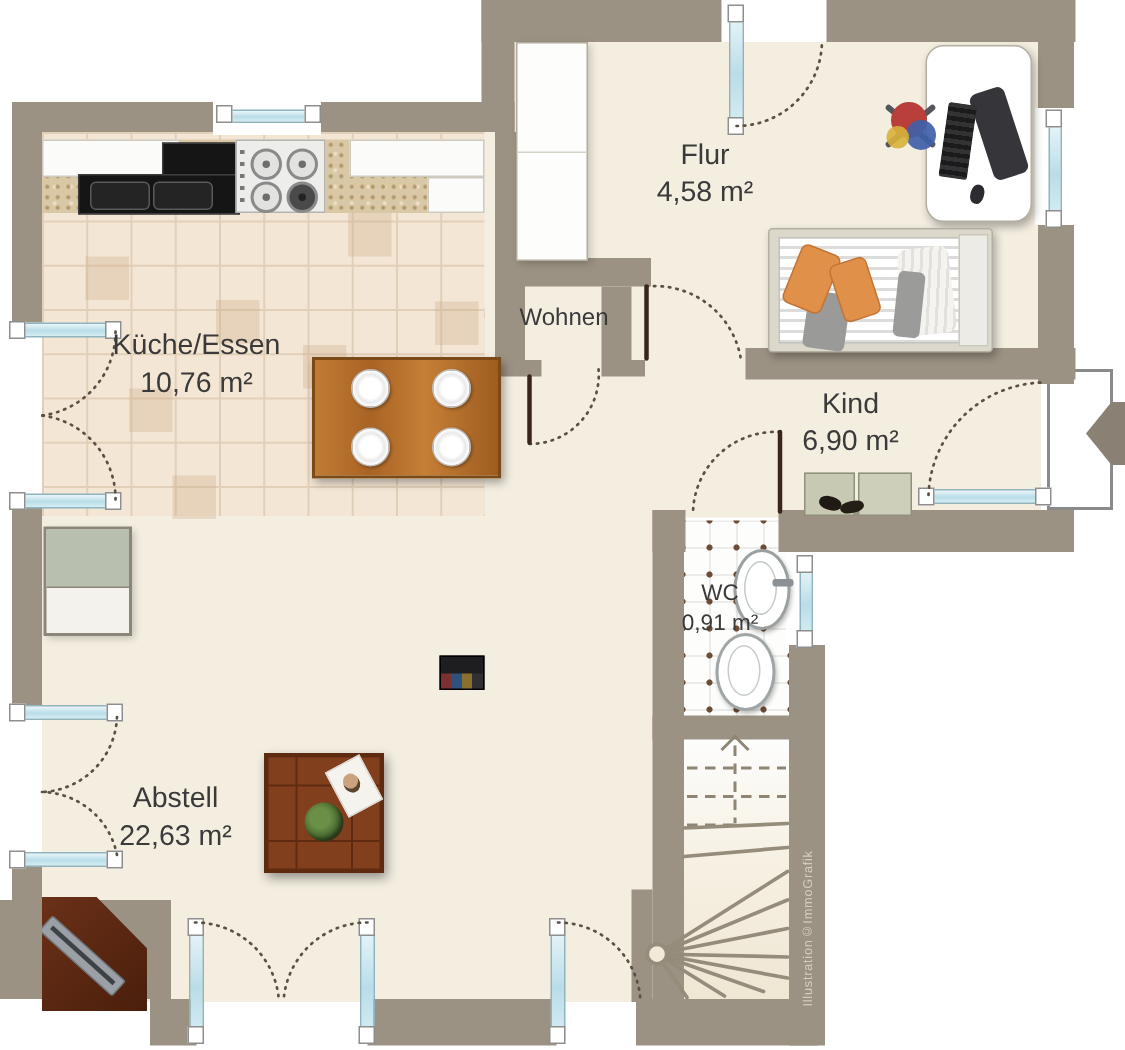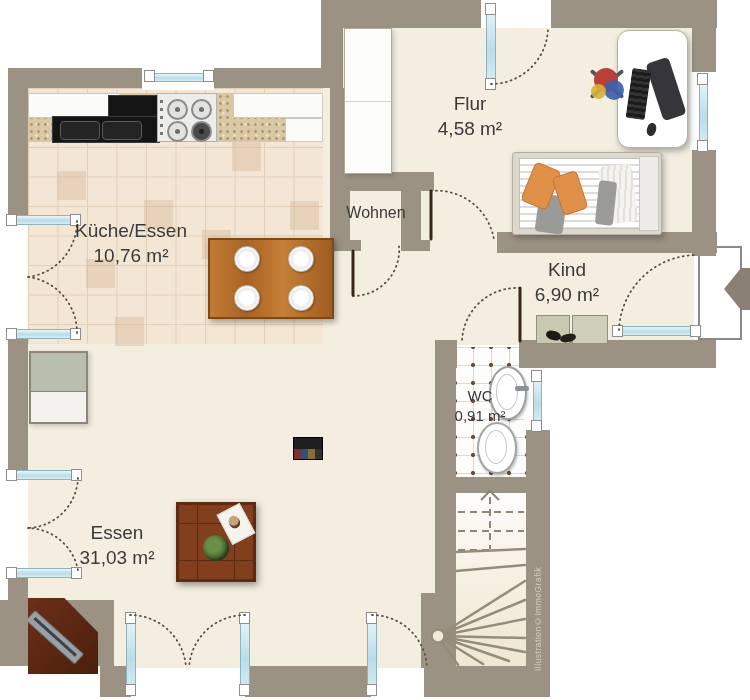--- a/index.html
+++ b/index.html
@@ -314,18 +314,18 @@
   </div>
   <div class="label" style="left:567px;top:282px;">
     <div>Kind</div>
     <div>6,90 m²</div>
   </div>
   <div class="label small" style="left:480px;top:406px;">
     <div>WC</div>
     <div>0,91 m²</div>
   </div>
   <div class="label" style="left:117px;top:545px;">
-    <div>Essen</div>
-    <div>31,03 m²</div>
+    <div>Abstell</div>
+    <div>22,63 m²</div>
   </div>
   <div class="credit" style="left:533px;top:543px;height:128px;">Illustration©ImmoGrafik</div>
 
 </div>
 
 </body></html>

